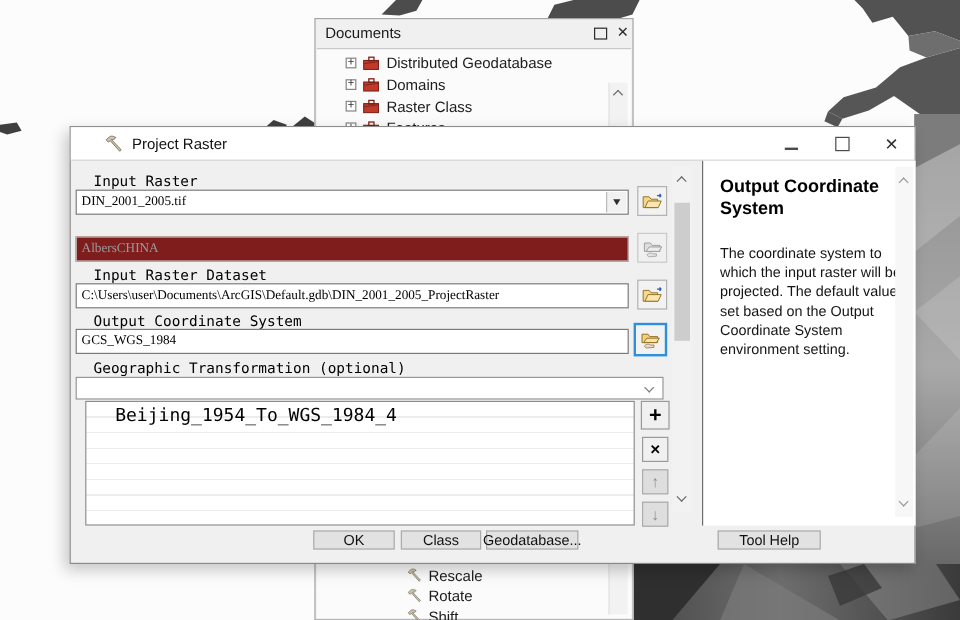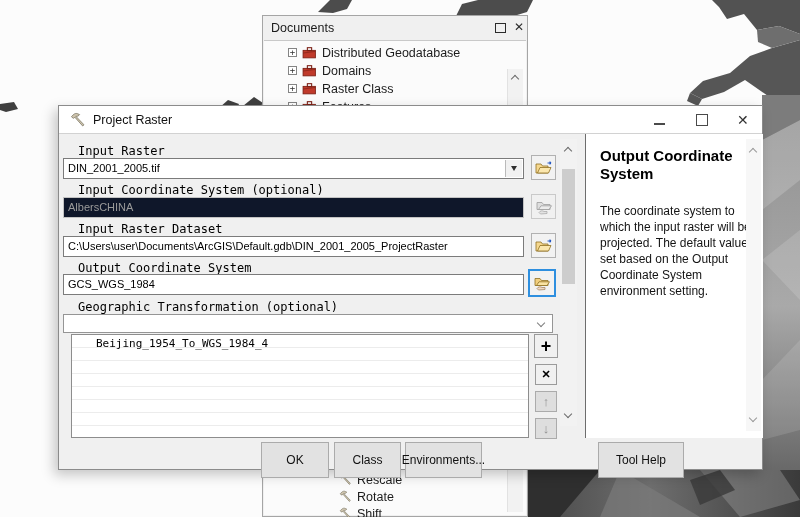--- a/index.html
+++ b/index.html
@@ -17,53 +17,53 @@
   .trow{position:absolute;display:flex;align-items:center;gap:5px;height:17px;font-size:12.5px;color:#1c1c1c;white-space:nowrap}
   .expander{width:9px;height:9px;border:1px solid #848484;background:#fff;font-size:9px;line-height:7px;text-align:center;color:#333;font-family:"DejaVu Sans Mono",monospace;flex:0 0 auto}
   .atb-scroll{position:absolute;right:3px;top:28px;bottom:3px;width:16px;background:#f2f2f2;border-left:1px solid #e2e2e2}
   .chev{display:inline-block;width:6px;height:6px;border:solid #6a6a6a;border-width:0 1.6px 1.6px 0}
   .chev.up{transform:rotate(-135deg)}
   .chev.down{transform:rotate(45deg)}
   .sc-arrow{position:absolute;left:50%;margin-left:-4px}
 
   
   .dlg{left:58px;top:105px;width:705px;height:365px;background:#f0f0f0;border:1px solid #8b8b8b;box-shadow:-4px 5px 12px rgba(0,0,0,.22);z-index:5}
-  .dlg-title{position:absolute;left:0;top:0;right:0;height:28px;background:#fff;border-bottom:1px solid #d2d2d2;display:flex;align-items:center;padding-left:11px;gap:7px;font-size:12.5px;color:#111}
+  .dlg-title{position:absolute;left:0;top:0;right:0;height:28px;background:#fff;border-bottom:1px solid #d2d2d2;display:flex;align-items:center;padding-left:28px;gap:7px;font-size:12.5px;color:#111}
   .win-min{position:absolute;left:595px;top:17px;width:11px;height:2px;background:#4a4a4a}
   .win-max{position:absolute;left:637px;top:8px;width:12px;height:12px;border:1px solid #4a4a4a}
   .win-close{position:absolute;left:678px;top:5px;font-size:14px;color:#333;line-height:18px}
 
   .flabel{position:absolute;left:19px;font-family:"DejaVu Sans Mono",monospace;font-size:12px;color:#000;white-space:nowrap}
-  .finput{position:absolute;left:4px;width:461px;height:21px;background:#fff;border:1px solid #7b7b7b;font-family:Liberation Sans, sans-serif;font-size:11px;color:#000;white-space:nowrap;overflow:hidden}
+  .finput{position:absolute;left:4px;width:461px;height:21px;background:#fff;border:1px solid #7b7b7b;font-family:Liberation Serif, serif;font-size:11px;color:#000;white-space:nowrap;overflow:hidden}
   .finput .val{position:absolute;left:4px;top:3px}
-  .finput.dis{background:#0f172a;border-color:#c3c3c3;color:#9a9a9a}
+  .finput.dis{background:#7f1d1d;border-color:#c3c3c3;color:#9a9a9a}
   .dd{position:absolute;right:1px;top:1px;bottom:1px;width:17px;background:#f1f1f1;border-left:1px solid #bababa;display:flex;align-items:center;justify-content:center}
   .tri{width:0;height:0;border-left:3.5px solid transparent;border-right:3.5px solid transparent;border-top:5px solid #2f2f2f}
   .combo-flat{position:absolute;left:4px;width:490px;height:19px;background:#fff;border:1px solid #959595}
   .combo-flat .chev{position:absolute;right:8px;top:5px;border-color:#7e7e7e}
 
   .sbtn{position:absolute;left:472px;width:25px;height:25px;background:#f2f2f2;border:1px solid #b1b1b1;display:flex;align-items:center;justify-content:center}
   .sbtn.dis{border-color:#c9c9c9;background:#f0f0f0}
   .sbtn.focus{left:469px;width:28px;height:28px;border:2px solid #2e8fdf}
 
-  .listbox{position:absolute;left:12px;top:228px;width:458px;height:104px;background:#fff;border:1px solid #8d8d8d;background-image:repeating-linear-gradient(to bottom,#fff 0,#fff 12px,#ececec 12px,#ececec 13px);font-family:"DejaVu Sans Mono",monospace;font-size:11px;color:#000}
+  .listbox{position:absolute;left:12px;top:228px;width:458px;height:104px;background:#fff;border:1px solid #8d8d8d;background-image:repeating-linear-gradient(to bottom,#fff 0,#fff 12px,#ececec 12px,#ececec 13px);font-family:"DejaVu Sans Mono",monospace;font-size:15px;color:#000}
   .listbox .li{position:absolute;left:24px;top:2px;white-space:nowrap}
 
   .mini{position:absolute;display:flex;align-items:center;justify-content:center;background:#f0f0f0;border:1px solid #9a9a9a;color:#000}
   .mini.gray{background:#dedede;border-color:#ababab;color:#8f8f8f}
 
   .fscroll{position:absolute;left:501px;top:33px;width:17px;height:287px;background:#f2f2f2}
   .fscroll .thumb{position:absolute;left:2px;right:2px;top:30px;height:115px;background:#cdcdcd}
   .hscroll{position:absolute;right:2px;top:5px;width:15px;height:292px;background:#f7f7f7}
 
   .help{position:absolute;left:526px;top:28px;width:178px;height:304px;background:#fff;border-left:1px solid #6d6d6d}
   .help-h{margin:13px 0 0 14px;width:150px;font-size:15px;font-weight:bold;line-height:18px;color:#000}
   .help-b{margin:20px 0 0 14px;width:160px;font-size:12px;line-height:16px;color:#141414}
 
-  .dbtn{position:absolute;top:336px;height:36px;background:#e2e2e2;border:1px solid #ababab;font-size:12px;color:#111;display:flex;align-items:center;justify-content:center;white-space:nowrap}
+  .dbtn{position:absolute;top:336px;height:16px;background:#e2e2e2;border:1px solid #ababab;font-size:12px;color:#111;display:flex;align-items:center;justify-content:center;white-space:nowrap}
 </style>
 </head>
 <body>
 
 <div id="stage">
 
   <svg class="abs" width="800" height="517" viewBox="0 0 800 517" style="left:0;top:0">
     <defs>
       <linearGradient id="gstrip" x1="0" y1="0" x2="0" y2="1">
         <stop offset="0" stop-color="#8f8f8f"></stop>
@@ -183,21 +183,20 @@
         </span>
     </div>
     <div class="sbtn" style="top:49px">
       <svg width="18" height="16" viewBox="0 0 18 16">
         <path d="M1 13 L1 4 L6 4 L7.5 6 L13 6 L13 13 Z" fill="#f5d78e" stroke="#8f7022" stroke-width="0.8"></path>
         <path d="M2.5 13 L5 7.5 L16 7.5 L13.5 13 Z" fill="#fbe7ae" stroke="#8f7022" stroke-width="0.8"></path>
         <path d="M12.5 3 L16 3 M16 3 L14.6 1.6 M16 3 L14.6 4.4" stroke="#2458c3" stroke-width="1.1" fill="none"></path>
       </svg>
     </div>
 
-    <div class="flabel" style="top:77px">Input Coordinate System (optional)</div>
     <div class="finput dis" style="top:91px">
       <span class="val">AlbersCHINA</span>
     </div>
     <div class="sbtn dis" style="top:88px">
       <svg width="18" height="16" viewBox="0 0 18 16">
         <path d="M2 10.5 L2 3.5 L7 3.5 L8.5 5.5 L15 5.5 L15 10.5 Z" fill="#dedede" stroke="#9d9d9d" stroke-width="0.8"></path>
         <path d="M3.5 10.5 L6 6.8 L16.5 6.8 L14 10.5 Z" fill="#ececec" stroke="#9d9d9d" stroke-width="0.8"></path>
         <path d="M4 13.5 C5 11.5 8 11.5 9 12.5 L12 12.5 L12 14.5 L5.5 15 Z" fill="#e2e2e2" stroke="#a3a3a3" stroke-width="0.7"></path>
       </svg>
     </div>
@@ -258,17 +257,17 @@
       <div class="help-h">Output Coordinate System</div>
       <div class="help-b">The coordinate system to which the input raster will be projected. The default value is set based on the Output Coordinate System environment setting.</div>
       <div class="hscroll">
         <span class="chev up sc-arrow" style="top:10px;border-color:#9a9a9a"></span>
         <span class="chev down sc-arrow" style="bottom:10px;border-color:#9a9a9a"></span>
       </div>
     </div>
 
     <div class="dbtn" style="left:202px;width:68px">OK</div>
     <div class="dbtn" style="left:275px;width:67px">Class</div>
-    <div class="dbtn" style="left:346px;width:77px">Environments...</div>
+    <div class="dbtn" style="left:346px;width:77px">Geodatabase...</div>
     <div class="dbtn" style="left:539px;width:86px">Tool Help</div>
   </div>
 
 </div>
 
 </body></html>

